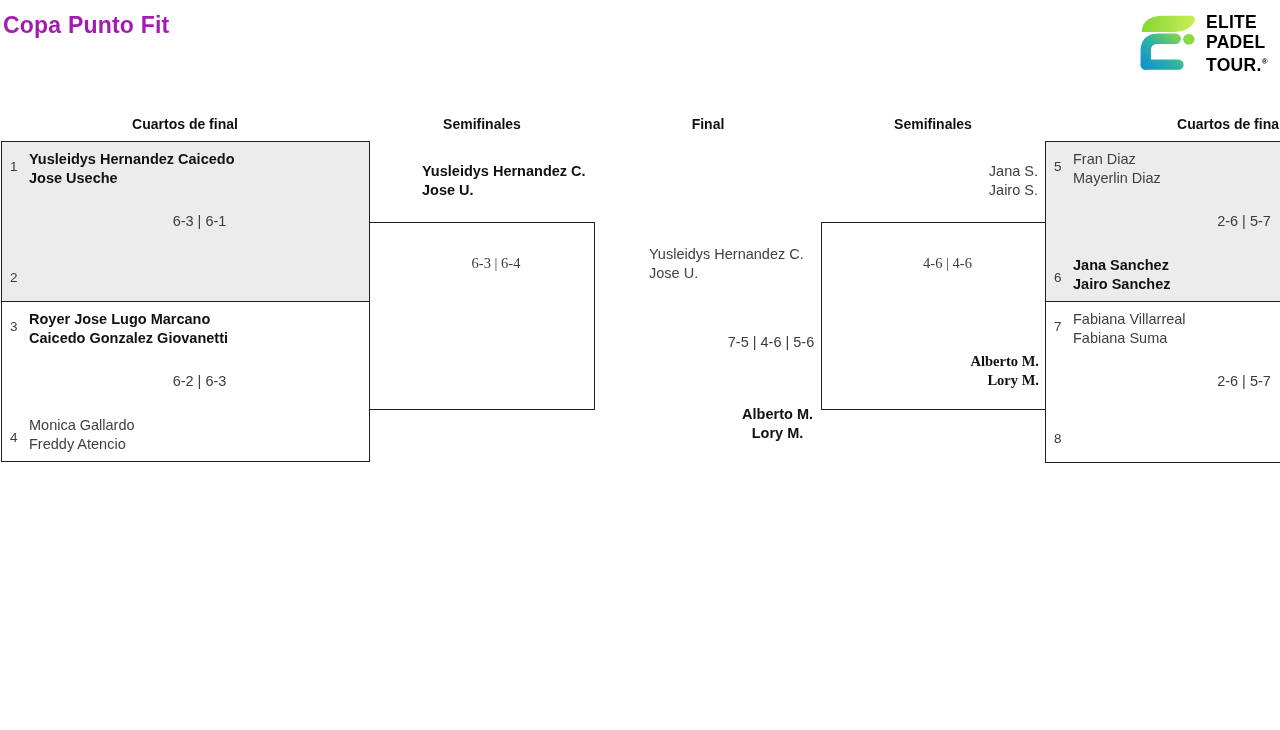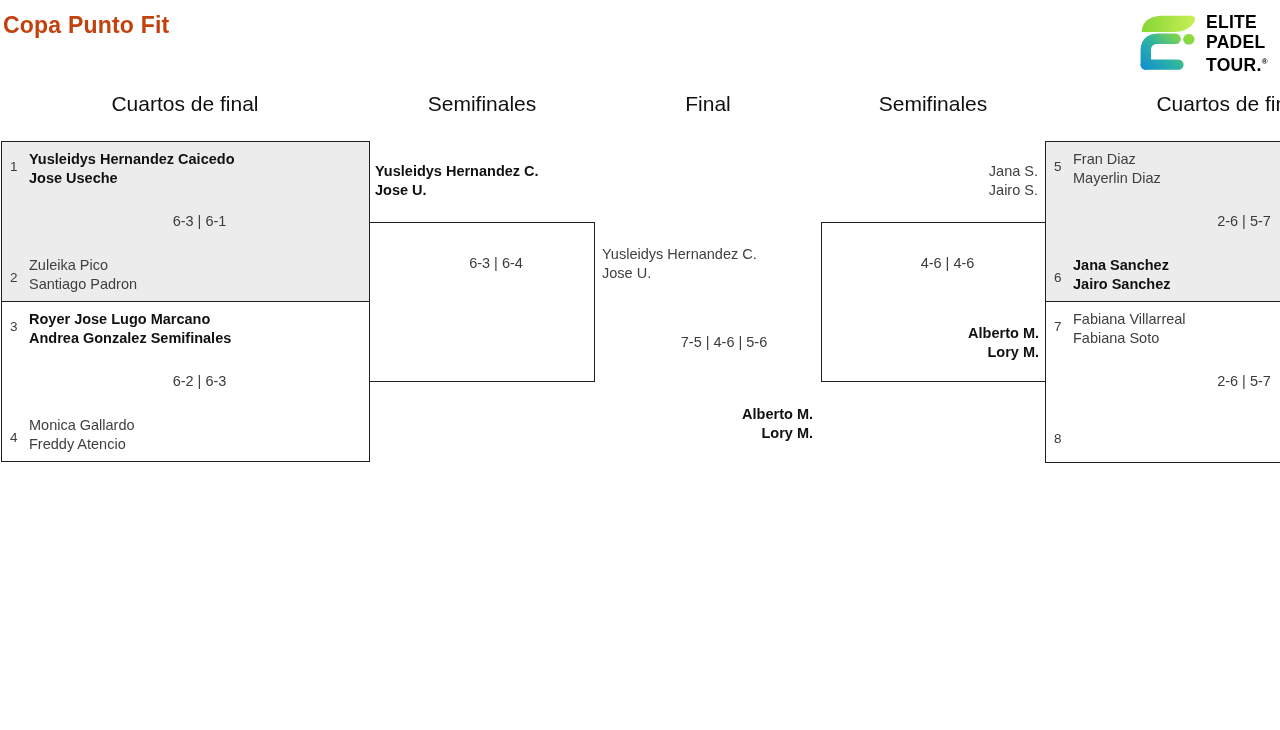--- a/index.html
+++ b/index.html
@@ -6,67 +6,67 @@
   html,body { background:#ffffff; }
   .stage{
     position:relative; width:1280px; height:730px;
     background:#ffffff; overflow:hidden;
     font-family:"Liberation Sans","DejaVu Sans",sans-serif;
     color:#111;
   }
   
   .title{
     position:absolute; left:3px; top:9px;
-    font-size:23px; font-weight:700; line-height:33px; color:#c2410c;
+    font-size:23px; font-weight:700; line-height:33px; color:#a21caf;
     letter-spacing:.2px; white-space:nowrap;
   }
   .logo{ position:absolute; left:1139px; top:11px; width:140px; height:64px; }
   .logo-icon{ position:absolute; left:0; top:0; width:58px; height:62px; }
   .logo-text{
     position:absolute; left:67px; top:2px;
     font-size:17.5px; font-weight:900; line-height:19.5px;
     letter-spacing:.3px; color:#000000; white-space:nowrap;
   }
   .logo-text sup{ font-size:8px; font-weight:700; letter-spacing:0; }
   
   .round-header{
-    position:absolute; top:92px; transform:translateX(-50%);
-    font-size:21px; font-weight:400; color:#101010; white-space:nowrap;
+    position:absolute; top:116px; transform:translateX(-50%);
+    font-size:14px; font-weight:700; color:#101010; white-space:nowrap;
   }
   
   .qbox{
     position:absolute; width:369px; height:161px;
     border:1px solid #1f1f1f; background:#ffffff;
   }
   .qbox.hl{ background:#ececec; }
   .sfbox{
-    position:absolute; width:225px; height:160px;
-    border:1px solid #1f1f1f; background:#ffffff;
+    position:absolute; width:225px; height:188px;
+    border:1px solid #1f1f1f; background:#ffffff;font-family:Liberation Serif, serif;
   }
   
   .team{ font-size:14.5px; line-height:19px; white-space:nowrap; }
   .winner{ font-weight:700; color:#111111; }
   .loser{ font-weight:400; color:#3f3f3f; }
   .score{
     position:absolute; left:0; right:4px; text-align:center;
     font-size:14.5px; color:#3b3b3b; white-space:nowrap;padding-left:32px;
   }
   .seed{
     position:absolute; font-size:13.5px; color:#3b3b3b;
   }
   .q-team-top{ position:absolute; left:27px; top:8px; }
   .q-team-bottom{ position:absolute; left:27px; bottom:7px; }
   .q-seed-top{ left:8px; top:17px; }
   .q-seed-bottom{ left:8px; bottom:16px; }
   .q-score{ top:71px; }
   .sf-score{ top:32px; }
   .sf-team-bottom-left{ position:absolute; left:5px; bottom:19px; }
   .sf-team-bottom-right{ position:absolute; right:6px; bottom:19px; text-align:right; }
-  .float-label{ position:absolute; white-space:nowrap; }
-  .ta-r{ text-align:right; }
+  .float-label{ position:absolute; white-space:nowrap;margin-left:47px; }
+  .ta-r{ text-align:center; }
 </style>
 </head>
 <body>
 
 <div class="stage">
 
   <div class="title">
     <div>Copa Punto Fit</div>
   </div>
 
@@ -102,31 +102,27 @@
   <div class="round-header" style="left:1230px;">Cuartos de final</div>
 
   <div class="qbox hl" style="left:1px; top:141px;">
     <div class="seed q-seed-top">1</div>
     <div class="team winner q-team-top">
       <div>Yusleidys Hernandez Caicedo</div>
       <div>Jose Useche</div>
     </div>
     <div class="score q-score">6-3 | 6-1</div>
     <div class="seed q-seed-bottom">2</div>
-    <div class="team loser q-team-bottom">
-      <div>Zuleika Pico</div>
-      <div>Santiago Padron</div>
-    </div>
   </div>
 
   <div class="qbox" style="left:1px; top:301px;">
     <div class="seed q-seed-top">3</div>
     <div class="team winner q-team-top">
       <div>Royer Jose Lugo Marcano</div>
-      <div>Andrea Gonzalez Semifinales</div>
+      <div>Caicedo Gonzalez Giovanetti</div>
     </div>
     <div class="score q-score">6-2 | 6-3</div>
     <div class="seed q-seed-bottom">4</div>
     <div class="team loser q-team-bottom">
       <div>Monica Gallardo</div>
       <div>Freddy Atencio</div>
     </div>
   </div>
 
   <div class="team winner float-label" style="left:375px; top:162px;">
@@ -170,19 +166,19 @@
     <div class="team winner q-team-bottom">
       <div>Jana Sanchez</div>
       <div>Jairo Sanchez</div>
     </div>
   </div>
 
   <div class="qbox" style="left:1045px; top:301px; width:370px; height:162px;">
     <div class="seed q-seed-top">7</div>
     <div class="team loser q-team-top">
       <div>Fabiana Villarreal</div>
-      <div>Fabiana Soto</div>
+      <div>Fabiana Suma</div>
     </div>
     <div class="score q-score">2-6 | 5-7</div>
     <div class="seed q-seed-bottom">8</div>
   </div>
 
 </div>
 
 </body></html>

